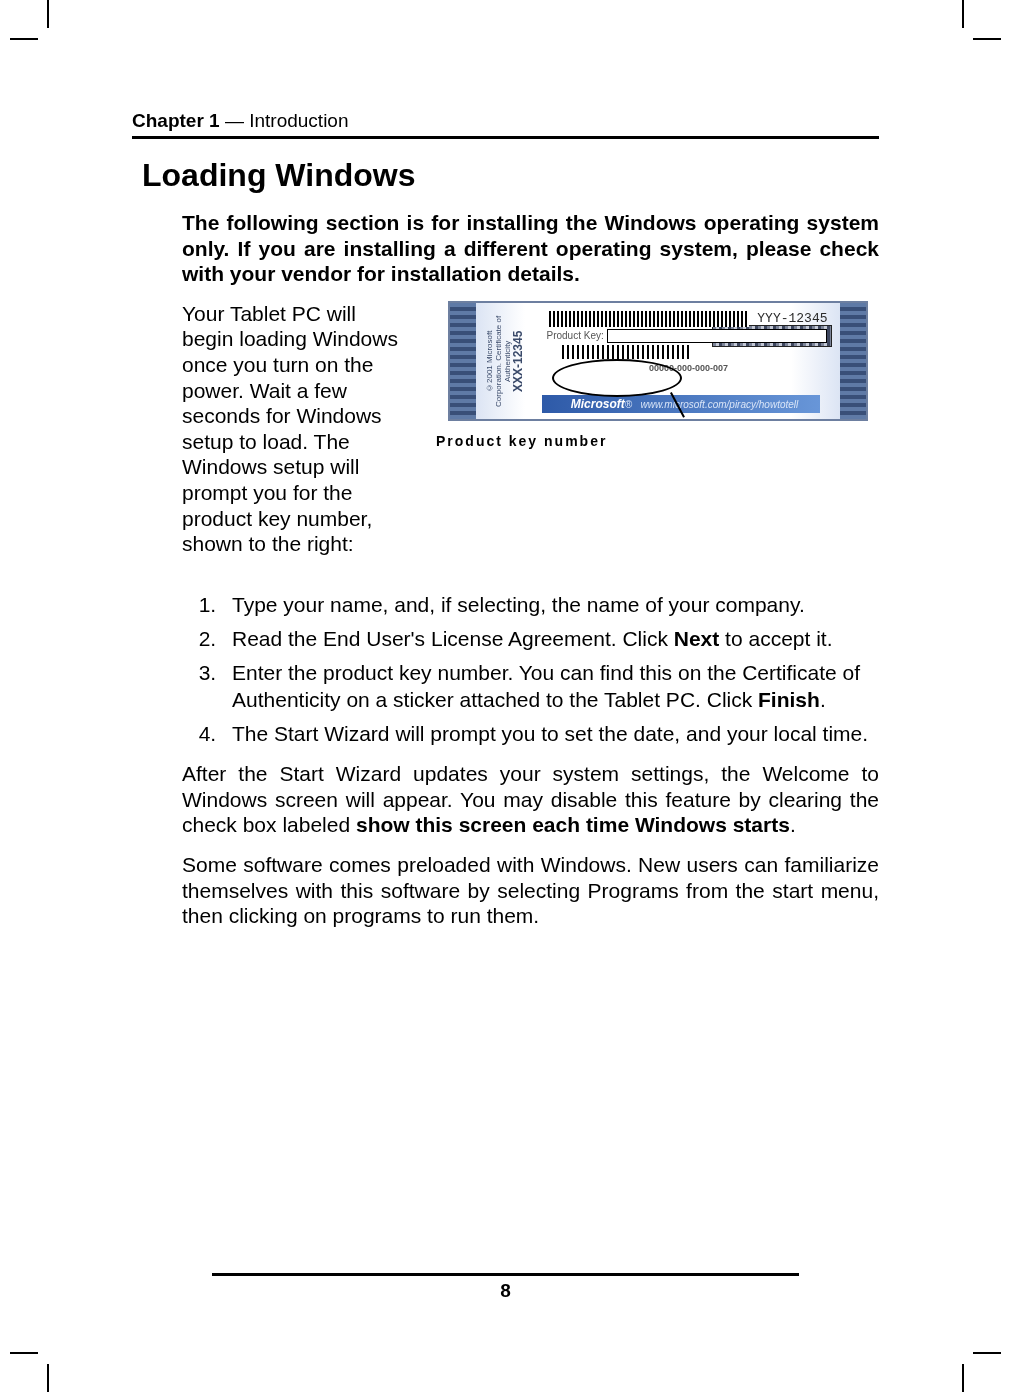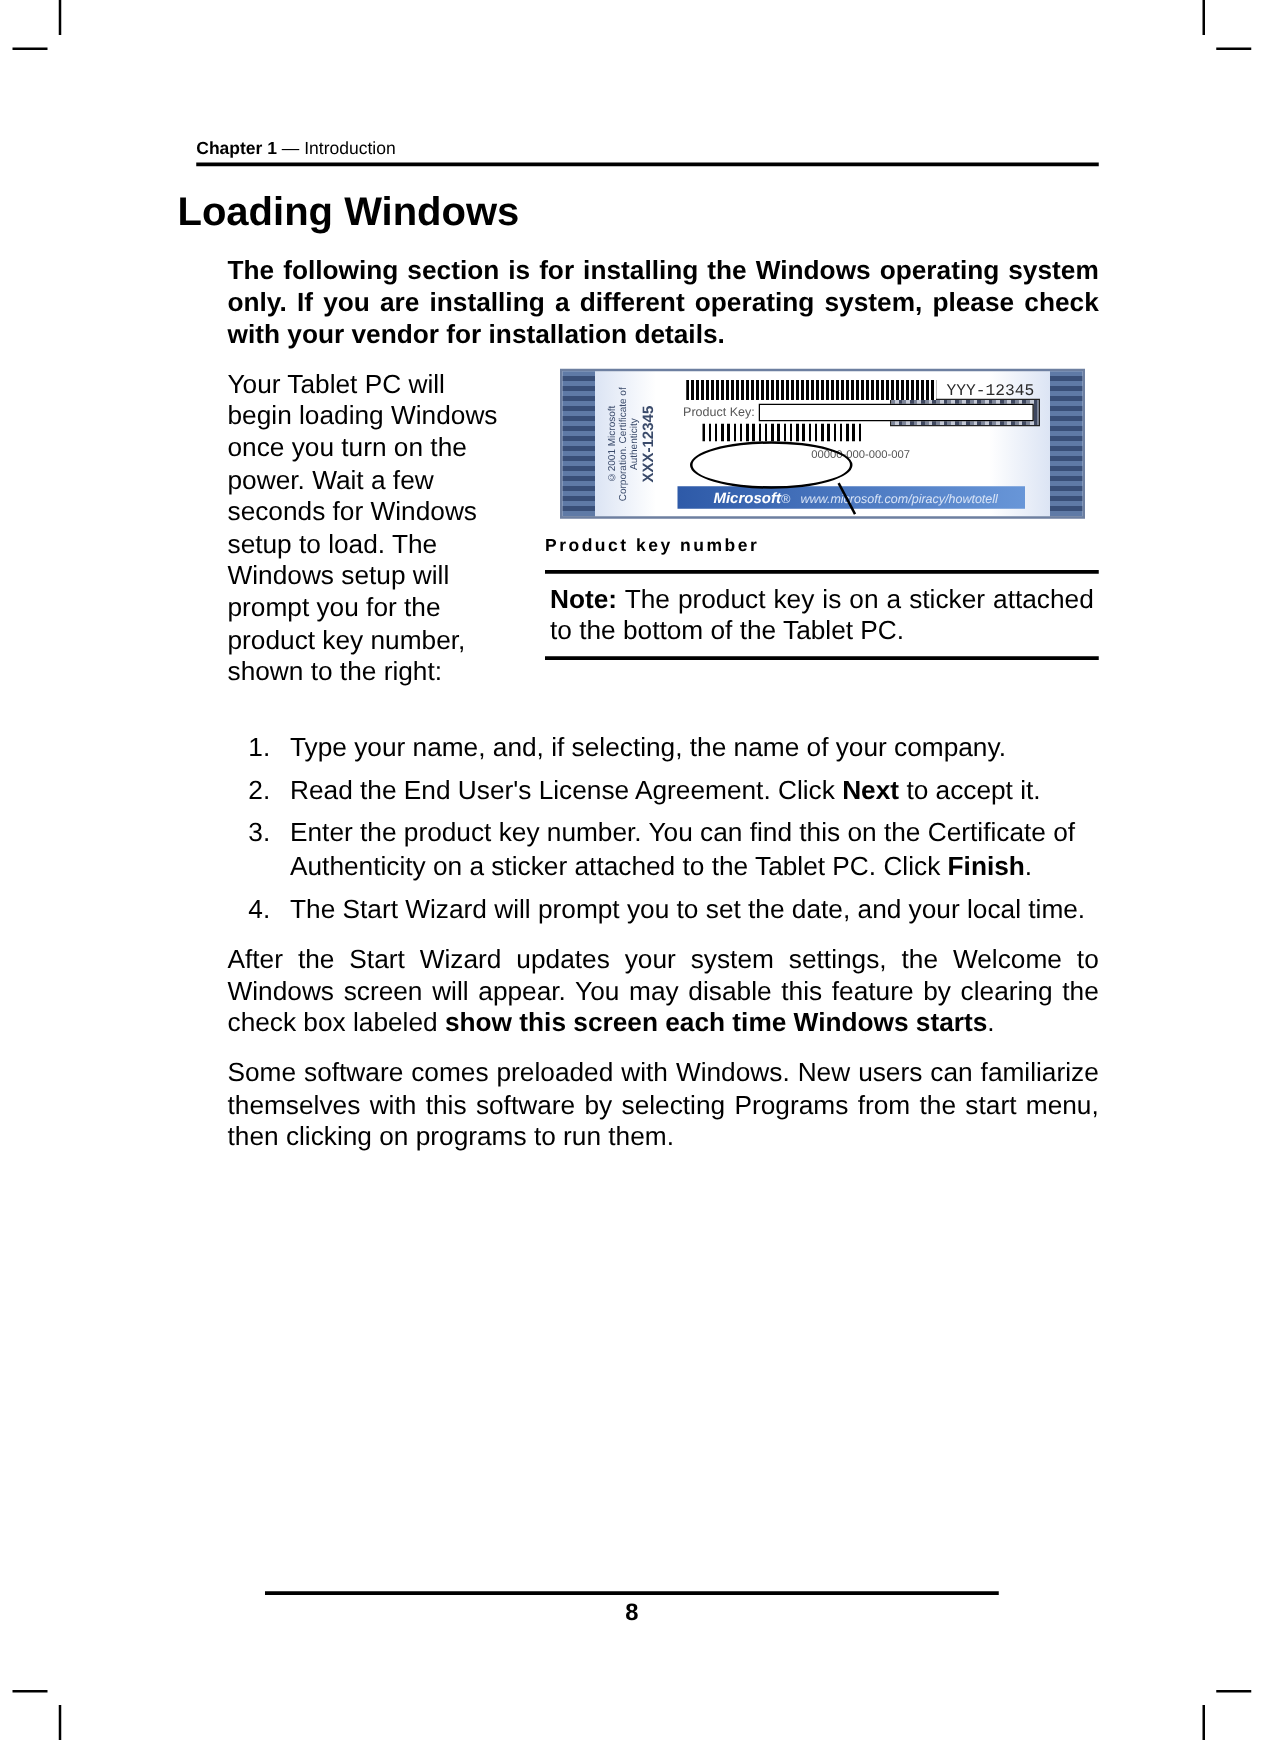--- a/index.html
+++ b/index.html
@@ -22,22 +22,21 @@
     position: absolute;
     left: 132px;
     right: 132px;
     top: 110px;
     bottom: 90px;
   }
 
   .running-head {
     border-bottom: 3px solid #000;
     padding-bottom: 4px;
-    font-size: 14px;
-    margin-left: 25px;
+    font-size: 19px;
   }
   .running-head .chap { font-weight: bold; }
 
   h1.section {
     font-size: 32px;
     font-weight: bold;
     margin: 18px 0 16px 10px;
   }
 
   .intro {
@@ -107,21 +106,21 @@
     margin-right: 4px;
   }
   .coa .pk-label { font-size: 10px; color: #555; margin-top: 2px; }
   .coa .pk-box {
     display: inline-block;
     width: 220px; height: 14px;
     border: 1px solid #000;
     background: #fff;
     vertical-align: middle;
   }
-  .coa .line2 { margin-top: 2px; }
+  .coa .line2 { margin-top: 2px; font-weight: bold; }
   .coa .barcode2 {
     height: 14px; width: 130px;
     background: repeating-linear-gradient(90deg, #000 0 2px, #fff 2px 5px);
     display: inline-block;
   }
   .coa .small { font-size: 9px; color: #555; margin-left: 4px; }
   .coa .holo {
     float: right;
     width: 120px; height: 22px;
     margin-top: -20px;
@@ -262,23 +261,20 @@
               <b>Microsoft</b>®&nbsp;&nbsp;
               <span>www.microsoft.com/piracy/howtotell</span>
             </div>
           </div>
           <div class="ellipse"></div>
           <div class="leader"></div>
         </div>
         <div class="caption">Product key number</div>
       </div>
 
-      <div class="note-box">
-        <b>Note:</b><span> The product key is on a sticker attached to the bottom of the Tablet PC.</span>
-      </div>
     </div>
   </div>
 
   <ol class="steps">
     <li>Type your name, and, if selecting, the name of your company.</li>
     <li>Read the End User's License Agreement. Click <b>Next</b> to accept it.</li>
     <li>Enter the product key number. You can find this on the Certificate of Authenticity on a sticker attached to the Tablet PC. Click <b>Finish</b>.</li>
     <li>The Start Wizard will prompt you to set the date, and your local time.</li>
   </ol>
 

